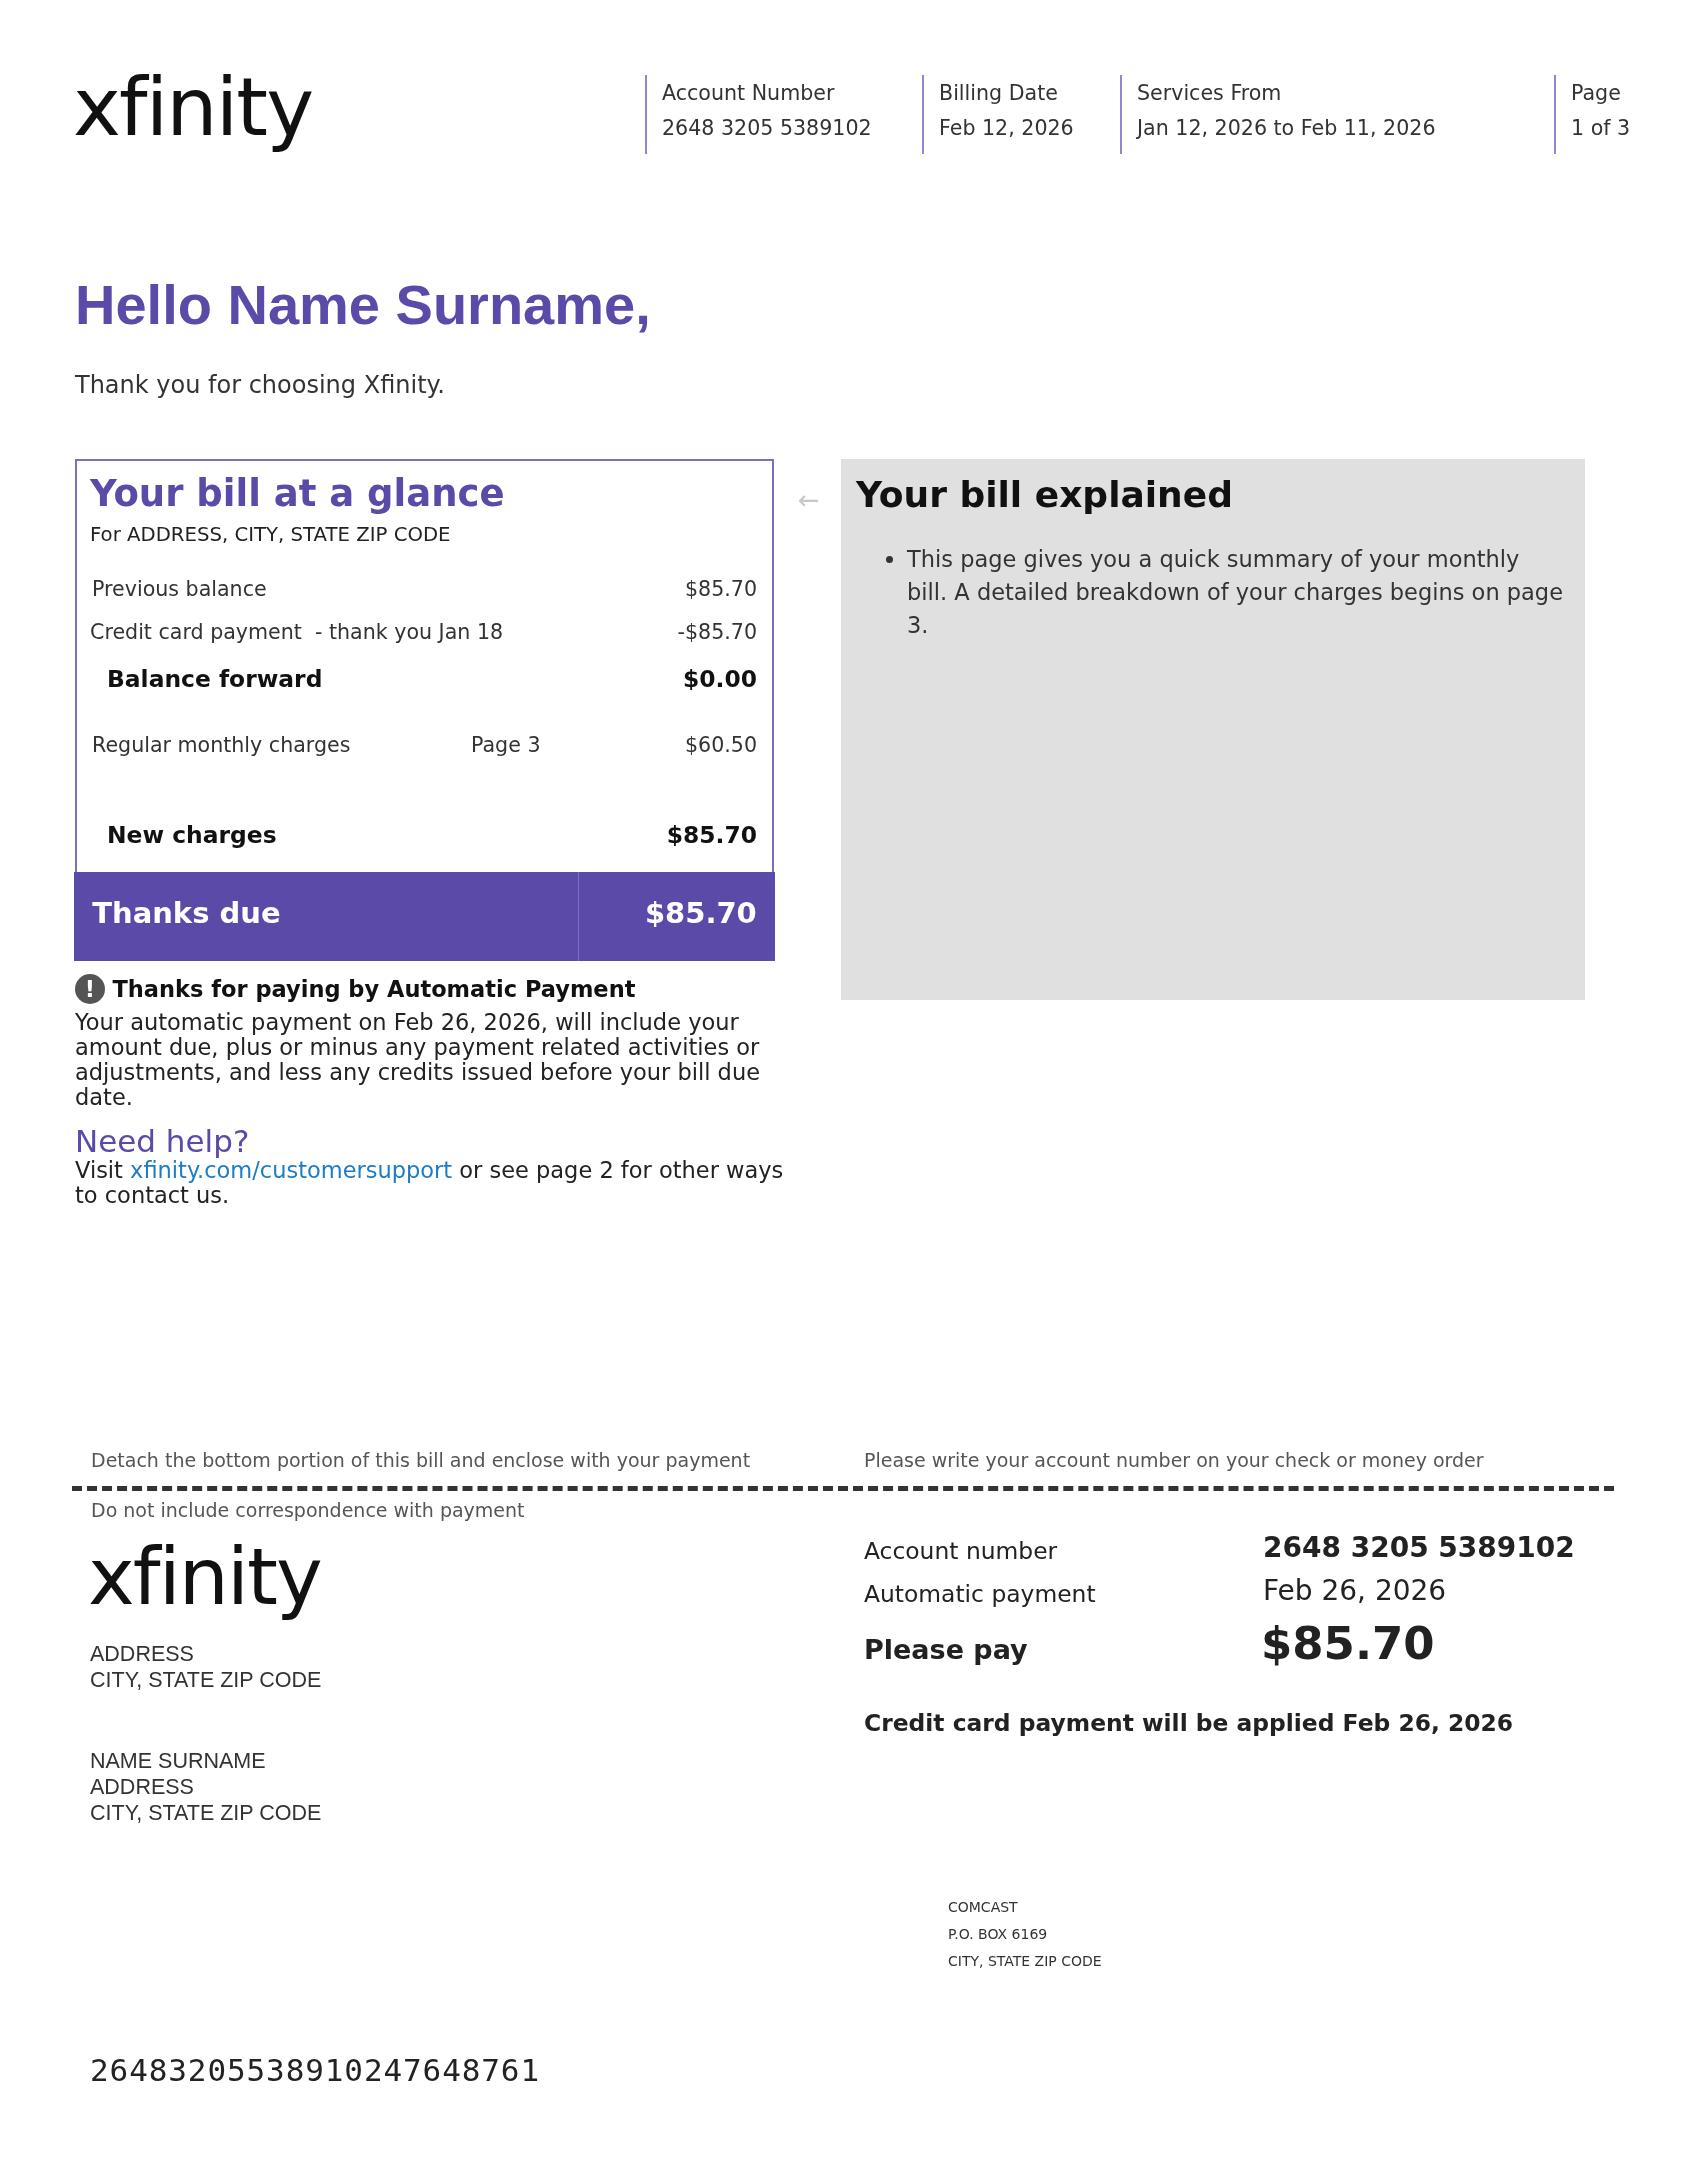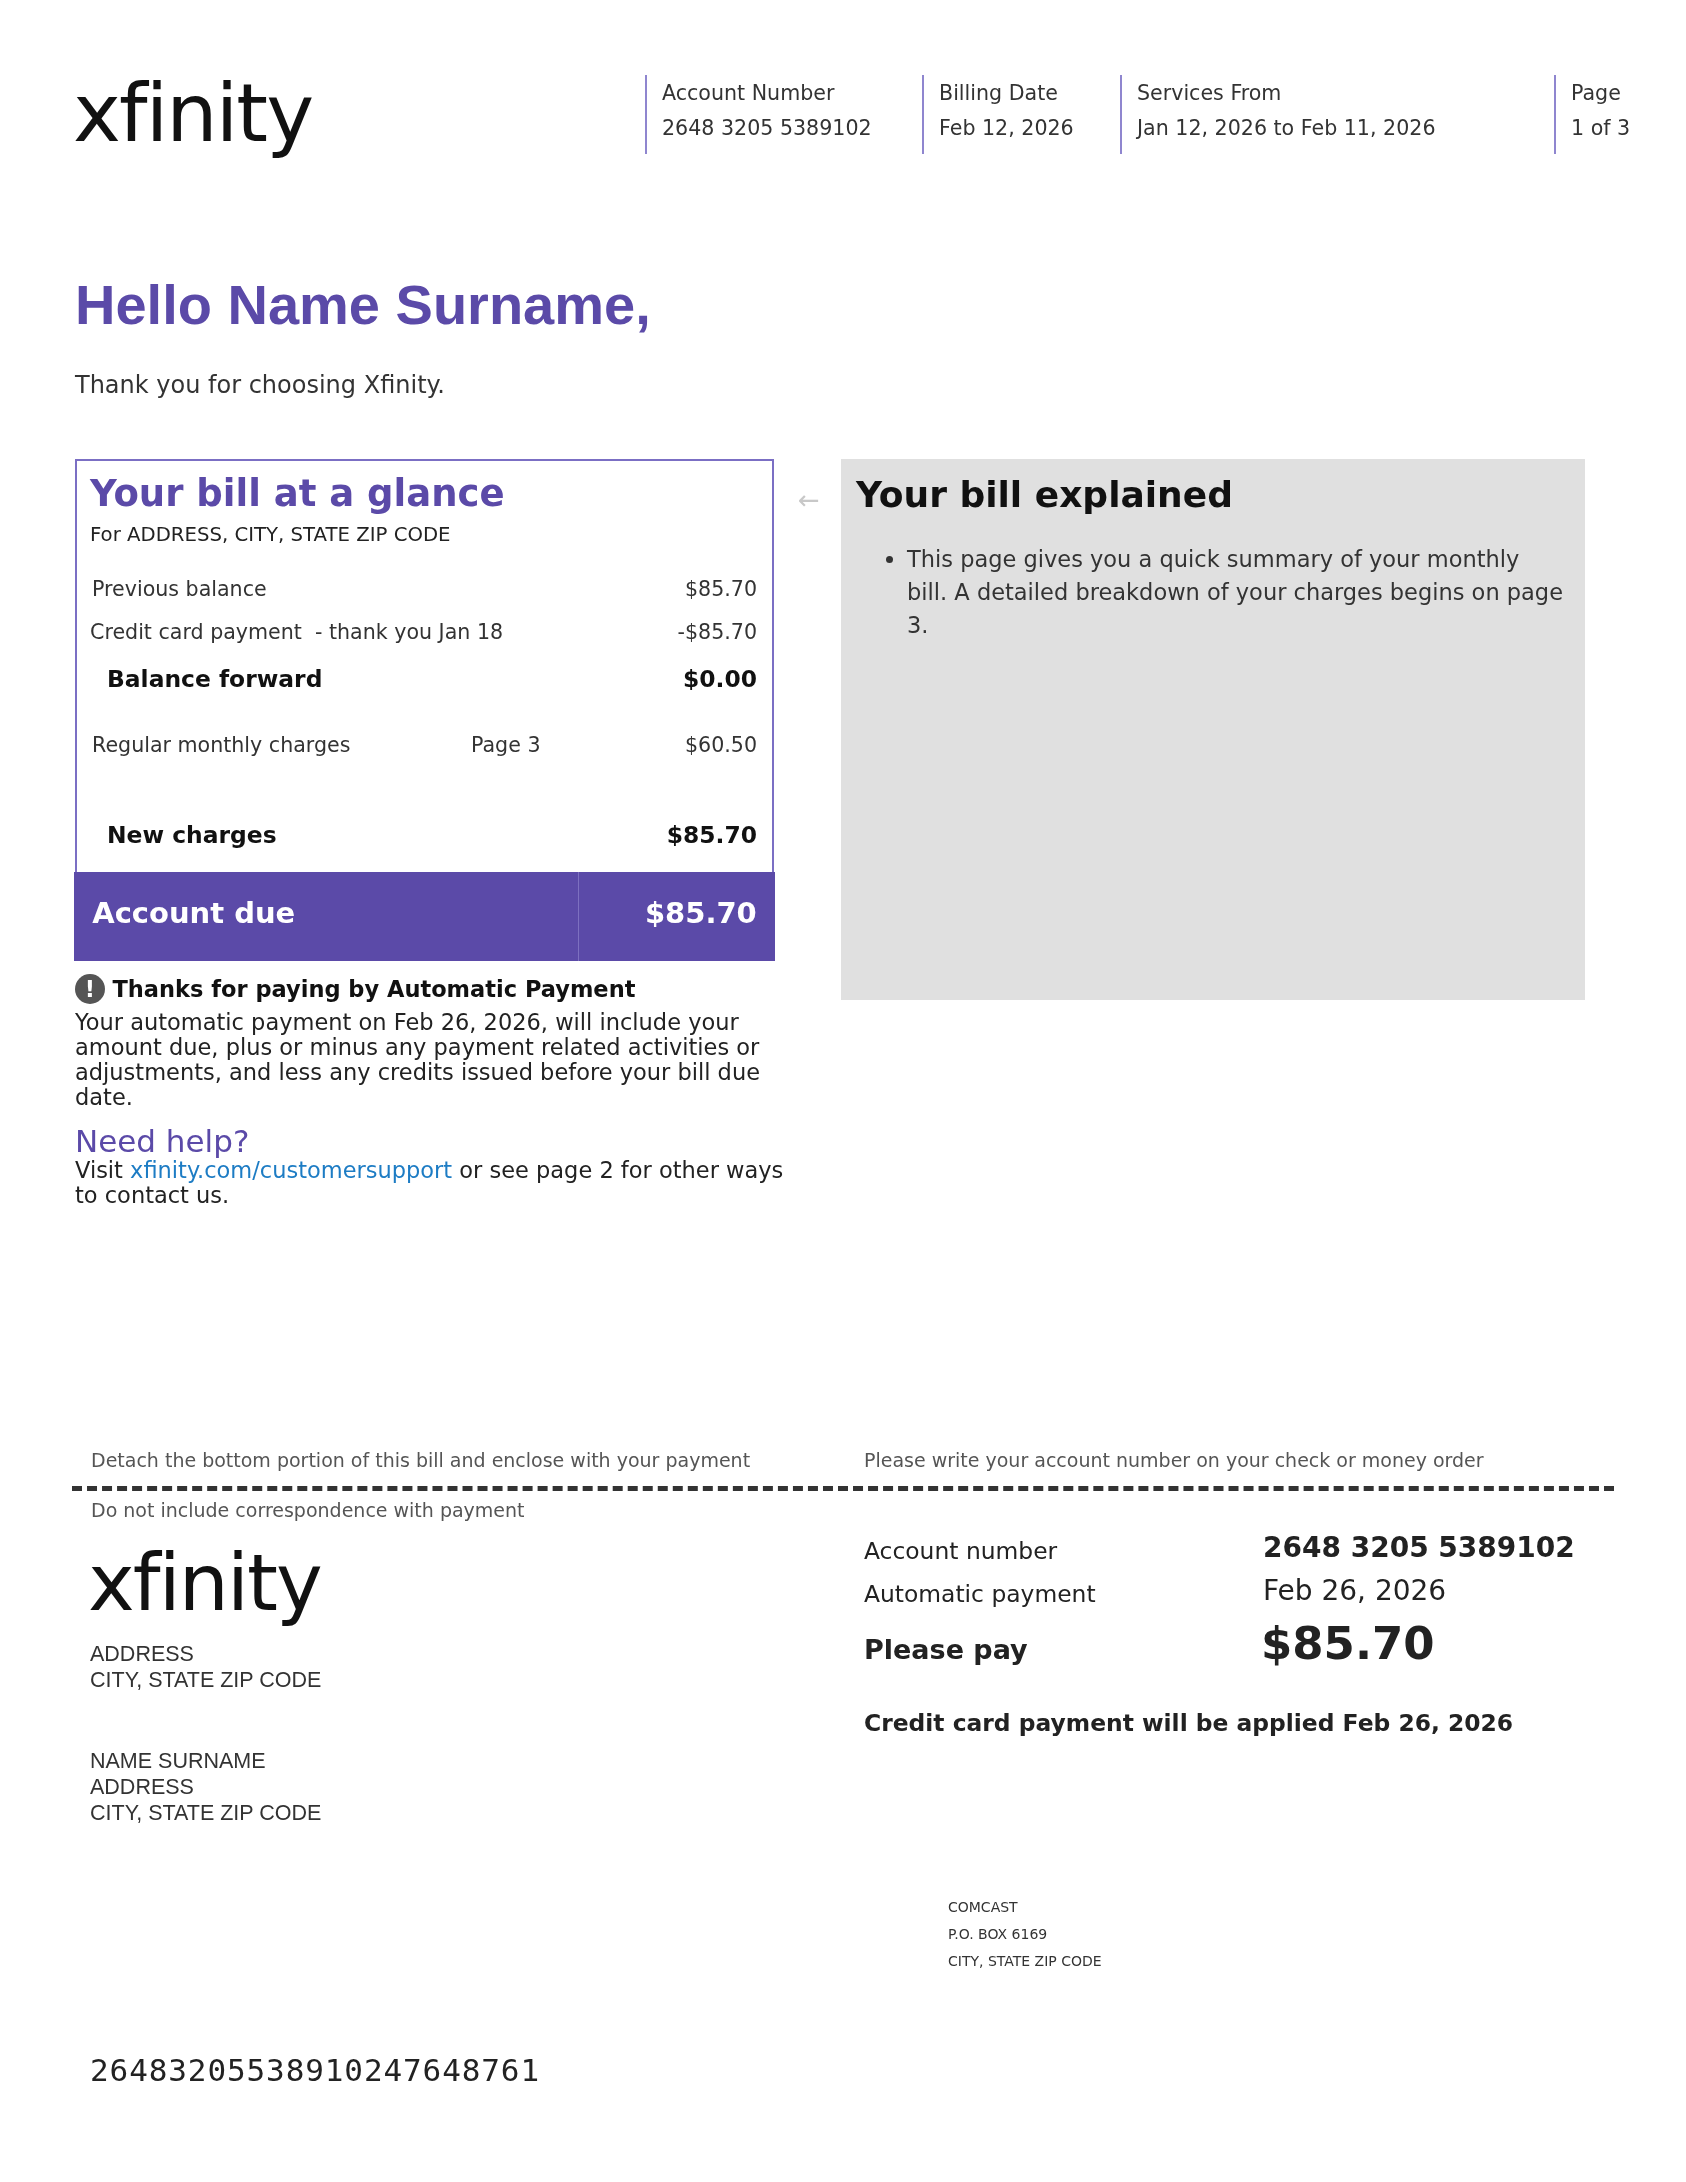--- a/index.html
+++ b/index.html
@@ -1,20 +1,20 @@
 <!DOCTYPE html>
 <html style="font-size:15px"><head>
 <meta charset="utf-8">
 <style>
   html, body { margin: 0; padding: 0; background: #ffffff; }
   body { width: 1686px; height: 2182px; position: relative; overflow: hidden;
          font-family: "DejaVu Sans", sans-serif; color: #222; }
   .abs { position: absolute; }
   .logo { font-family: "DejaVu Sans", sans-serif; font-weight: 400; color: #111;
-          letter-spacing: -1.9px; line-height: 1; margin-top: 6px; }
+          letter-spacing: -1.9px; line-height: 1; }
   .hdr-col { position: absolute; top: 75px; height: 79px; border-left: 2.8px solid #8f86cf; padding-left: 15px; }
   .hdr-label { font-size: 20.6px; color: #333; margin-top: 5.6px; }
   .hdr-value { font-size: 20.6px; color: #333; margin-top: 11.2px; }
   .hello { left: 75px; top: 272px; font-family: "Liberation Sans", sans-serif; font-weight: 700;
            font-size: 56px; color: #5b4aa8; }
   .thanks { left: 75px; top: 371px; font-size: 24px; color: #333; }
   .glance { left: 75px; top: 459px; width: 699px; height: 501px; border: 2.8px solid #7b6fc4; box-sizing: border-box; }
   .glance-title { position: absolute; left: 13px; top: 11.2px; font-size: 37px; font-weight: 700; color: #5b4aa8; }
   .glance-sub { position: absolute; left: 13px; top: 62px; font-size: 19.7px; color: #222; }
   .g-row { position: absolute; left: 15px; right: 15px; height: 32px; font-size: 20.6px; color: #333; }
@@ -93,21 +93,21 @@
     <span class="mid">Page 3</span>
     <span class="amt">$60.50</span>
   </div>
   <div class="g-row bold" style="top:360px;">
     <span class="lbl">New charges</span>
     <span class="amt">$85.70</span>
   </div>
 
   <div class="amount-bar">
     <div class="split"></div>
-    <span class="lbl">Account due</span>
+    <span class="lbl">Thanks due</span>
     <span class="amt">$85.70</span>
   </div>
 </div>
 
 <div class="abs autopay">
   <div class="autopay-head">
     <span class="alert-icon">!</span>
     <span>Thanks for paying by Automatic Payment</span>
   </div>
   <div class="autopay-body">Your automatic payment on Feb 26, 2026, will include your amount due, plus or minus any payment related activities or adjustments, and less any credits issued before your bill due date.</div>

